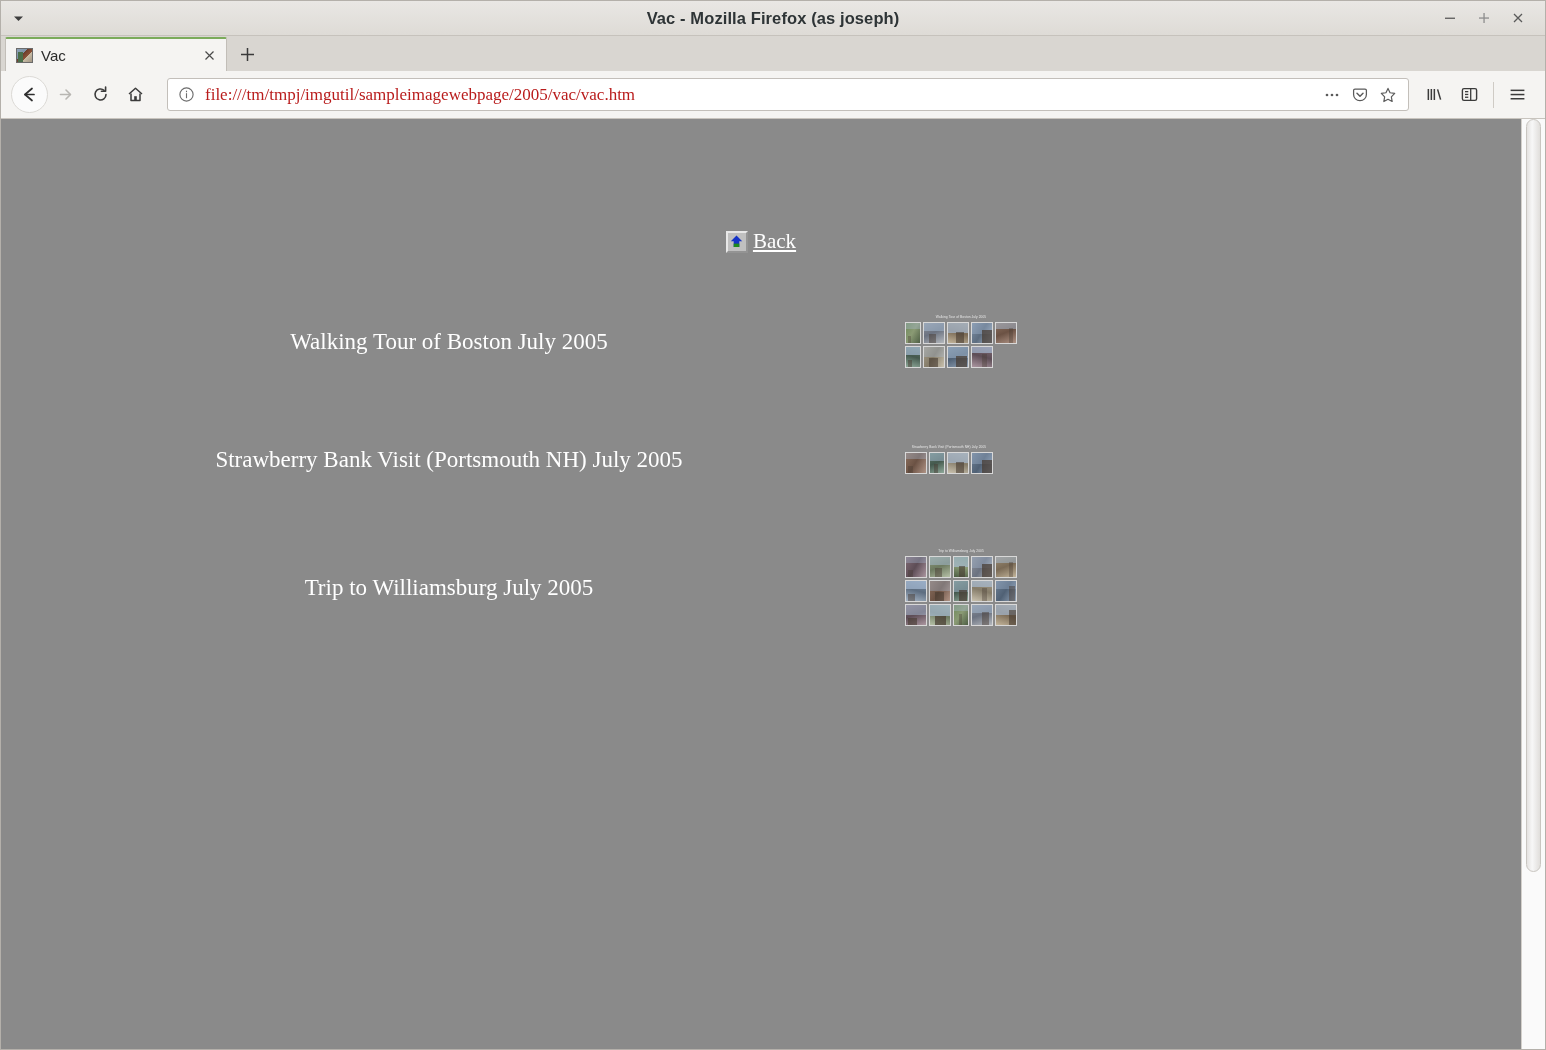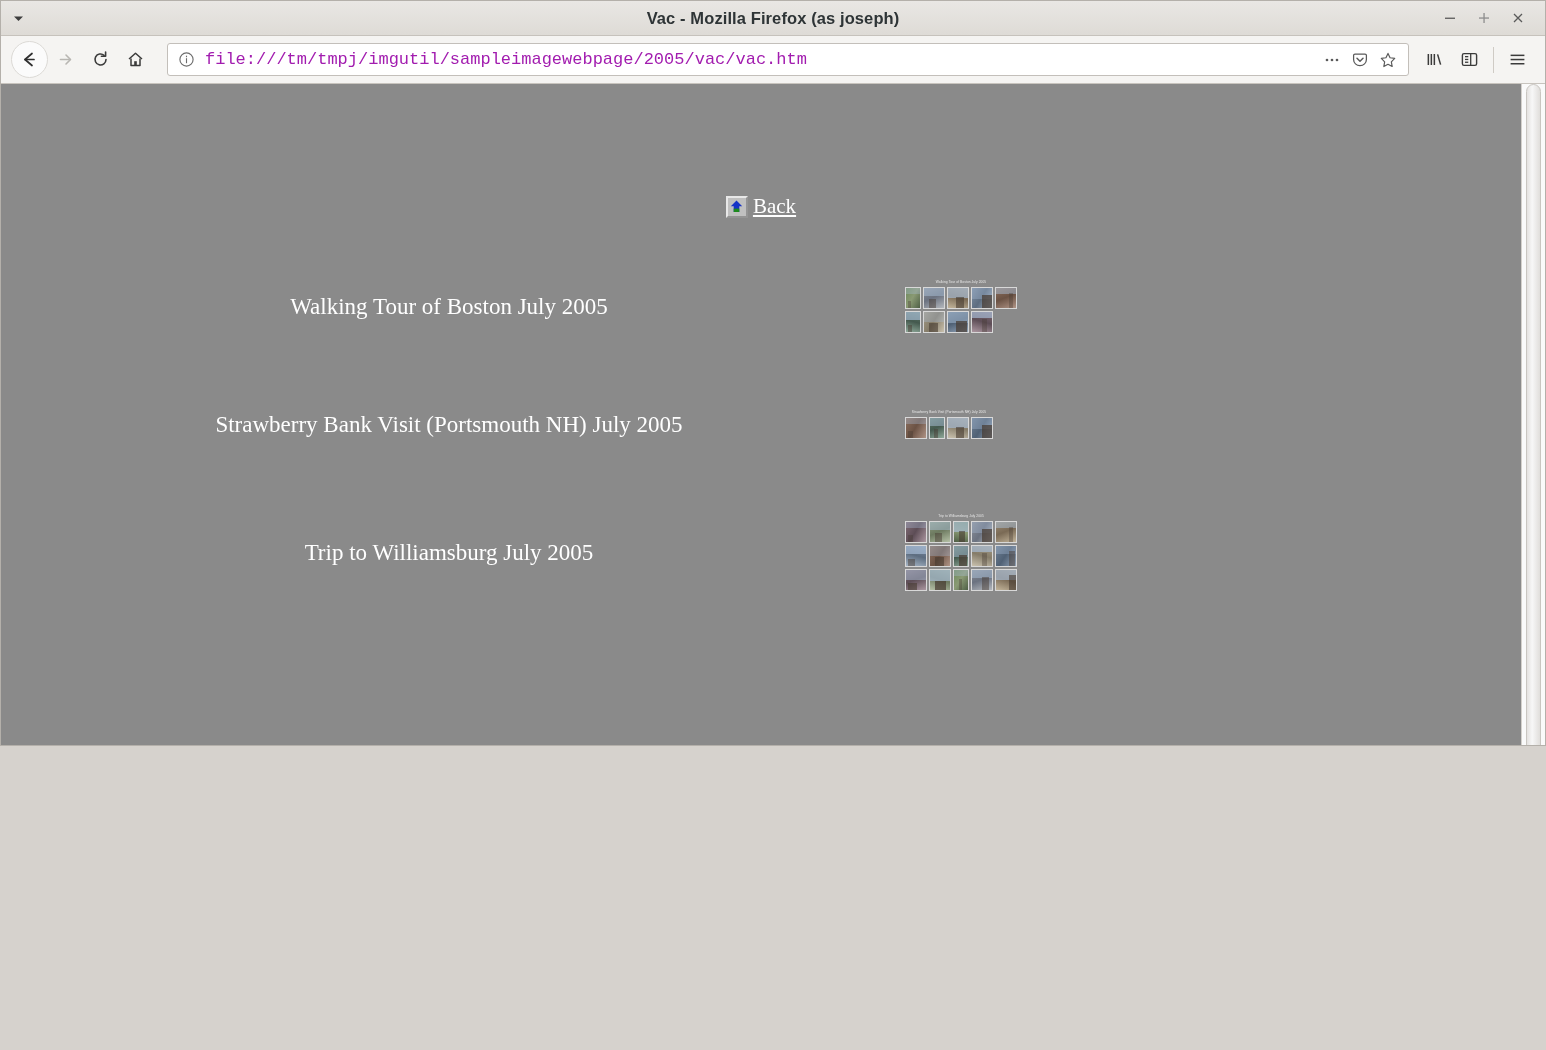--- a/index.html
+++ b/index.html
@@ -6,21 +6,21 @@
   html, body {
     margin: 0; padding: 0;
     width: 1546px; height: 1050px;
     overflow: hidden;
     font-family: "Liberation Sans", sans-serif;
   }
   body { background: #d6d2cd; }
 
   
   #window {
-    width: 1546px; height: 746px;
+    width: 1546px; height: 1050px;
     display: flex; flex-direction: column;
     background: #f1f0ee;
     border: 1px solid #b4b0aa;
   }
 
   
   #titlebar {
     height: 35px; flex: 0 0 35px;
     background: linear-gradient(to bottom, #e9e7e4 0%, #dedbd6 100%);
     border-bottom: 1px solid #c6c2bc;
@@ -134,23 +134,23 @@
     padding: 0 6px 0 10px;
     min-width: 0;
   }
   #url-info-icon {
     flex: 0 0 18px; width:18px; height:18px; margin-right: 9px;
     color: #6d6d6d;
   }
   #url-info-icon svg { display:block; }
   #url-text {
     flex: 1 1 auto;
-    font-size: 17px; color: #a21caf;
+    font-size: 17px; color: #b91c1c;
     white-space: nowrap; overflow: hidden;
-    font-family: Liberation Mono, monospace;
+    font-family: Liberation Serif, serif;
   }
   .urlbtn {
     width: 28px; height: 28px; flex: 0 0 28px;
     display: flex; align-items: center; justify-content: center;
     color: #5a5a5a;
   }
   .urlbtn svg { display:block; }
 
   #searchbar {
     flex: 0 0 240px; width: 240px; height: 33px;
@@ -299,20 +299,36 @@
           </svg>
       </div>
       <div class="winbtn">
         <svg width="14" height="14" viewBox="0 0 14 14">
             <path d="M3 3 L11 11 M11 3 L3 11" stroke="#5a5a5a" stroke-width="1.3" fill="none"></path>
           </svg>
       </div>
     </div>
   </div>
 
+  <div id="tabstrip">
+    <div id="tab-active">
+      <div id="tab-favicon"></div>
+      <div id="tab-label">Vac</div>
+      <div id="tab-close">
+        <svg width="13" height="13" viewBox="0 0 13 13">
+            <path d="M2.5 2.5 L10.5 10.5 M10.5 2.5 L2.5 10.5" stroke="#4a4a4a" stroke-width="1.2" fill="none"></path>
+          </svg>
+      </div>
+    </div>
+    <div id="newtab-button">
+      <svg width="17" height="17" viewBox="0 0 17 17">
+          <path d="M8.5 2 L8.5 15 M2 8.5 L15 8.5" stroke="#3a3a3a" stroke-width="1.5" fill="none"></path>
+        </svg>
+    </div>
+  </div>
 
   <div id="navbar">
     <div class="navbtn" id="nav-back">
       <svg width="19" height="19" viewBox="0 0 19 19">
         <path d="M12 3.5 L5 9.5 L12 15.5" stroke="#2f2f2f" stroke-width="1.7" fill="none" stroke-linecap="round" stroke-linejoin="round"></path>
         <path d="M5 9.5 L14 9.5" stroke="#2f2f2f" stroke-width="1.7" fill="none" stroke-linecap="round"></path>
       </svg>
     </div>
     <div class="navbtn" id="nav-forward">
       <svg width="19" height="19" viewBox="0 0 19 19">

